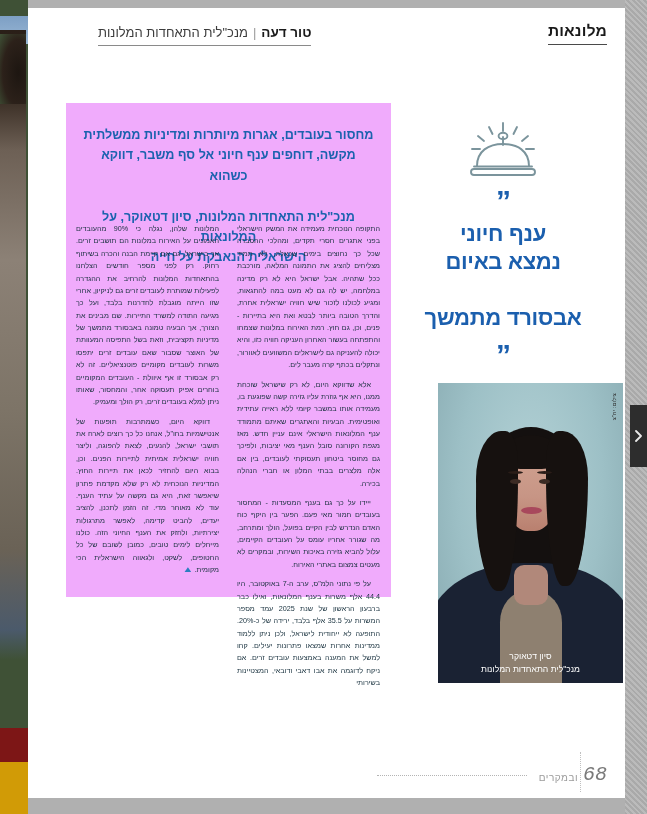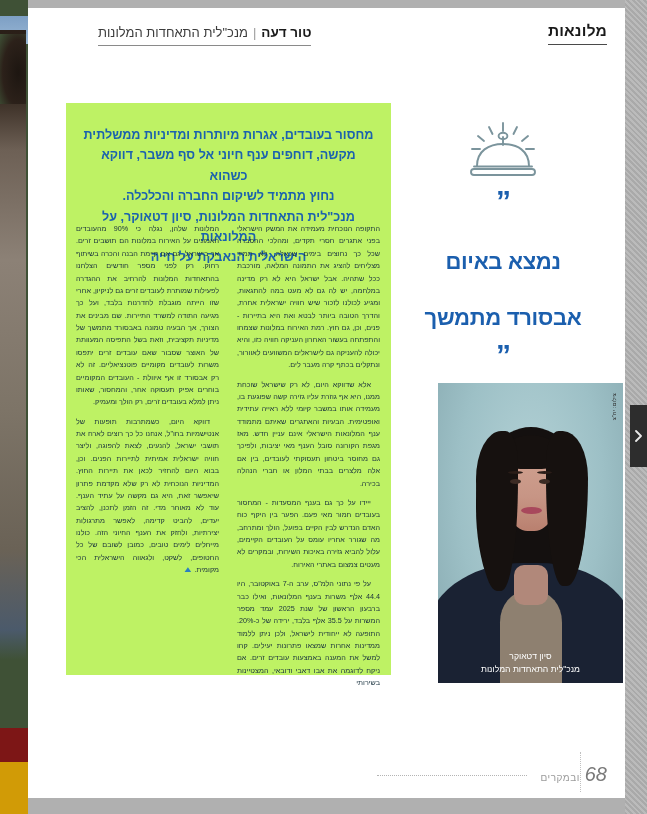--- a/index.html
+++ b/index.html
@@ -105,22 +105,22 @@
   .runhead-sub {
     font-size: 13px;
     color: #3c3c3c;
   }
 
   
   .blue-block {
     position: absolute;
     left: 38px; top: 95px;
     width: 325px;
-    height: 572px;
-    background: #bef264;
+    height: 494px;
+    background: #f0abfc;
   }
 
   .standfirst {
     padding: 22px 16px 10px 16px;
     text-align: center;
     color: #1b62ae;
     font-size: 12.6px;
     line-height: 1.62;
     font-weight: bold;
   }
@@ -315,21 +315,21 @@
 
   
   .footer {
     position: absolute;
     right: 18px; bottom: 12px;
     display: flex;
     align-items: flex-end;
     gap: 5px;
   }
   .folio-num {
-    font-family: Liberation Sans, sans-serif;
+    font-family: Liberation Mono, monospace;
     font-style: italic;
     font-size: 20px;
     color: #7a7a7a;
   }
   .folio-name {
     font-size: 10px;
     color: #9b9b9b;
     letter-spacing: .5px;
     padding-bottom: 3px;
   }
@@ -388,21 +388,21 @@
       <div class="runhead-left">
         <span class="runhead-kicker">טור דעה</span><span class="runhead-sep">|</span><span class="runhead-sub">מנכ"לית התאחדות המלונות</span>
       </div>
     </div>
 
     <div class="blue-block">
 
       <div class="standfirst">
         <span>מחסור בעובדים, אגרות מיותרות ומדיניות ממשלתית</span><br>
         <span>מקשה, דוחפים ענף חיוני אל סף משבר, דווקא כשהוא</span><br>
-        <span>נחוץ מתמיד לשיקום החברה והכלכלה.</span><br>
+        <br>
         <span>מנכ"לית התאחדות המלונות, </span><span class="byline-name">סיון דטאוקר</span><span>, על המלונאות</span><br>
         <span>הישראלית הנאבקת על חייה</span>
       </div>
 
       <div class="cols">
 
         <div class="col col-right">
           <p>התקופה הנוכחית מעמידה את המשק הישראלי בפני אתגרים חסרי תקדים, ומהלכי ההסברה שכל כך נחוצים בימים שכאלה, לא תמיד מצליחים להציג את התמונה המלאה, מורכבת ככל שתהיה. אבל ישראל היא לא רק מדינה במלחמה, יש לה גם לא מעט במה להתגאות, ומגיע לכולנו לזכור שיש חוויה ישראלית אחרת, והדרך הטובה ביותר לבטא ואת היא בתיירות - פנים, וכן, גם חוץ. רמת האירוח במלונות שצמחו והתפתחה בעשור האחרון העניקה חוויה כזו, והיא יכולה להעניקה גם לישראלים המשוועים לאוורור, ונתקלים בכתף קרה מעבר לים.</p>
           <p class="indent">אלא שדווקא היום, לא רק שישראל שוכחת ממנו, היא אף גוזרת עליו גזירה קשה שפוגעת בו, מעמידה אותו במשבר קיומי ללא ראייה עתידית ואופטימית. הבעיות והאתגרים שאיתם מתמודד ענף המלונאות הישראלי אינם עניין חדש. מאז מגפת הקורונה סובל הענף מאי יציבות, ולפיכך גם מחוסר ביטחון תעסוקתי לעובדים, בין אם אלה מלצרים בבתי המלון או חברי הנהלה בכירה.</p>
           <p class="indent">ייידו על כך גם בענף המסעדות - המחסור בעובדים חמור מאי פעם. הפער בין היקף כוח האדם הנדרש לבין הקיים בפועל, הולך ומתרחב, מה שגורר אחריו עומס על העובדים הקיימים, עלול להביא גזירה באיכות השירות, ובמקרים לא מעטים צמצום באתרי האירוח.</p>
@@ -434,21 +434,21 @@
             <path d="M13 45 C13 30 24.5 23 39 23 C53.5 23 65 30 65 45"></path>
             <line x1="10" y1="45.5" x2="68" y2="45.5"></line>
             <rect x="7" y="48" width="64" height="6" rx="3"></rect>
           </g>
         </svg>
       </div>
 
       <div class="pullquote">
         <span class="quote-mark open">”</span>
         <div class="quote-text">
-          <br>
+          <span>ענף חיוני</span><br>
           <span>נמצא באיום</span><br>
           <br>
           <span>אבסורד מתמשך</span>
         </div>
         <span class="quote-mark close">”</span>
       </div>
     </div>
 
     <div class="photo-frame">
       <div class="photo">

